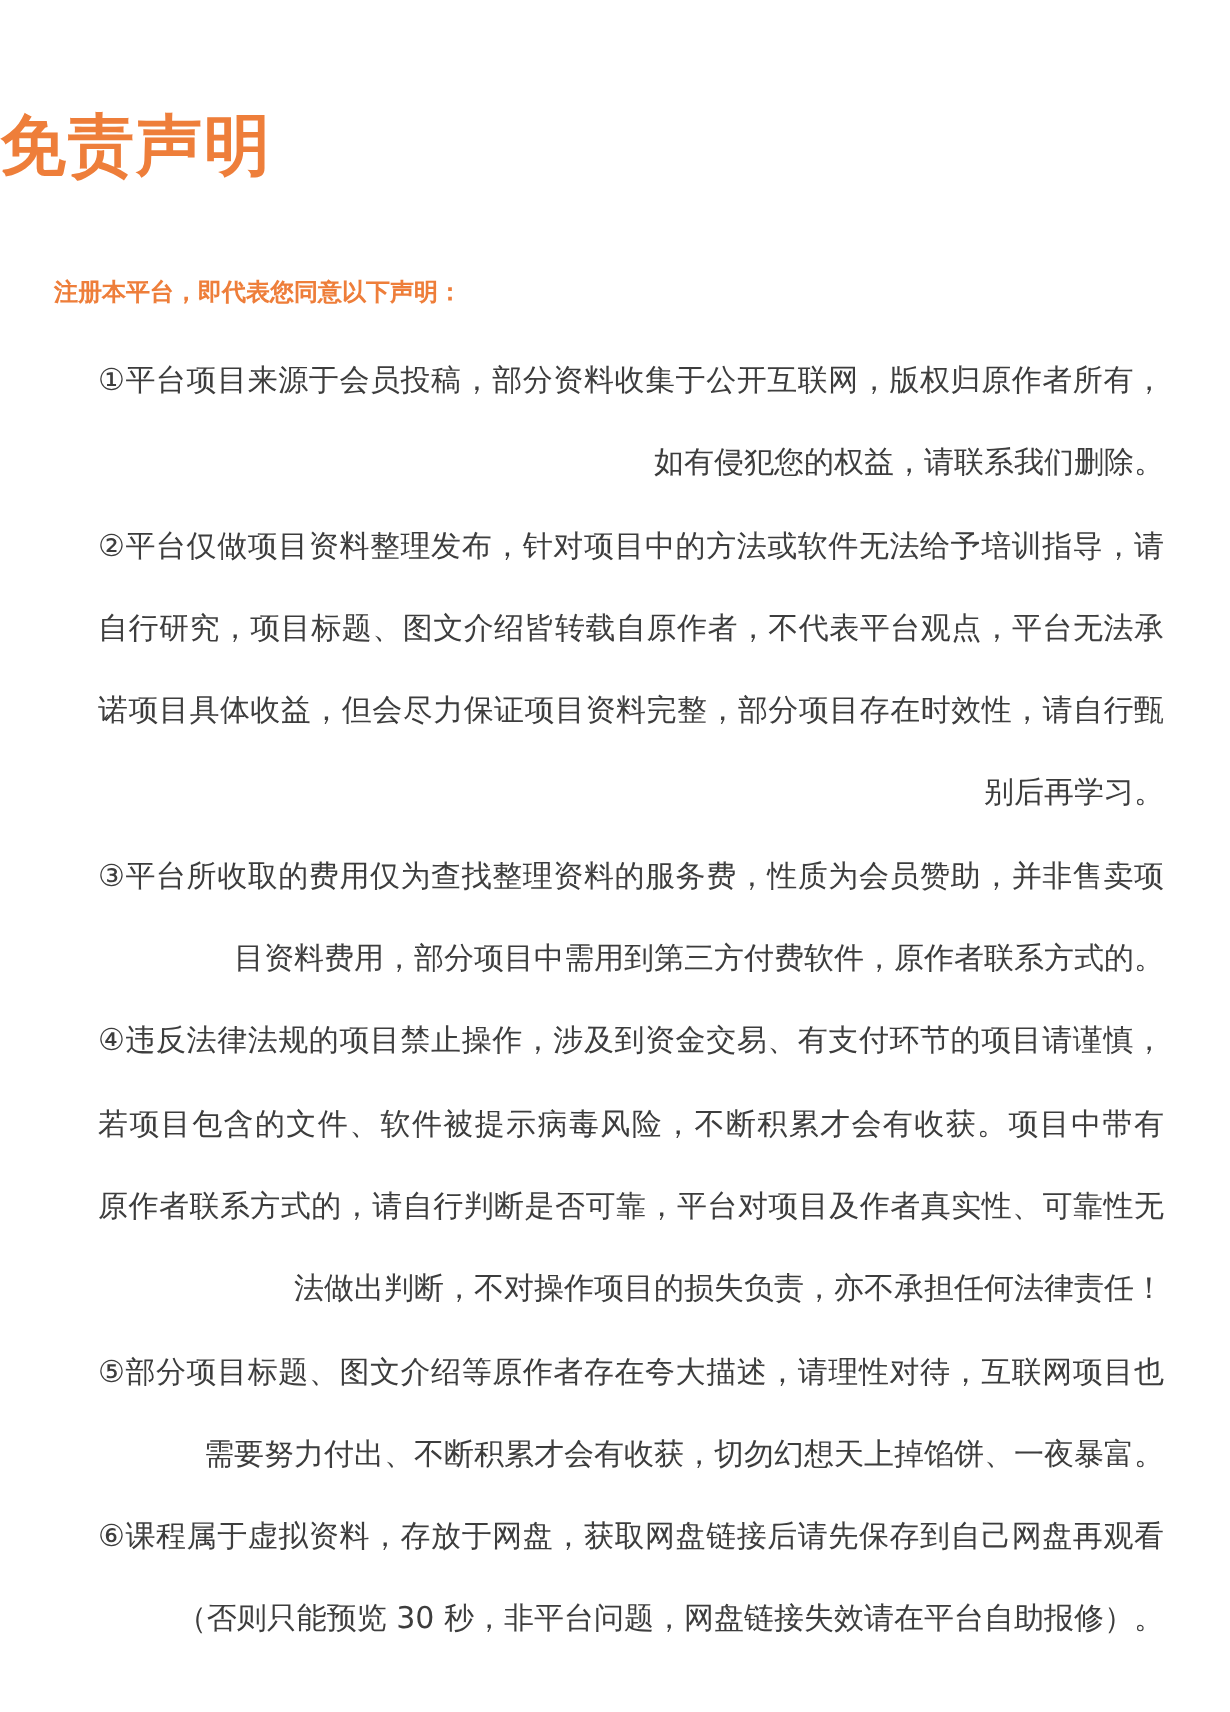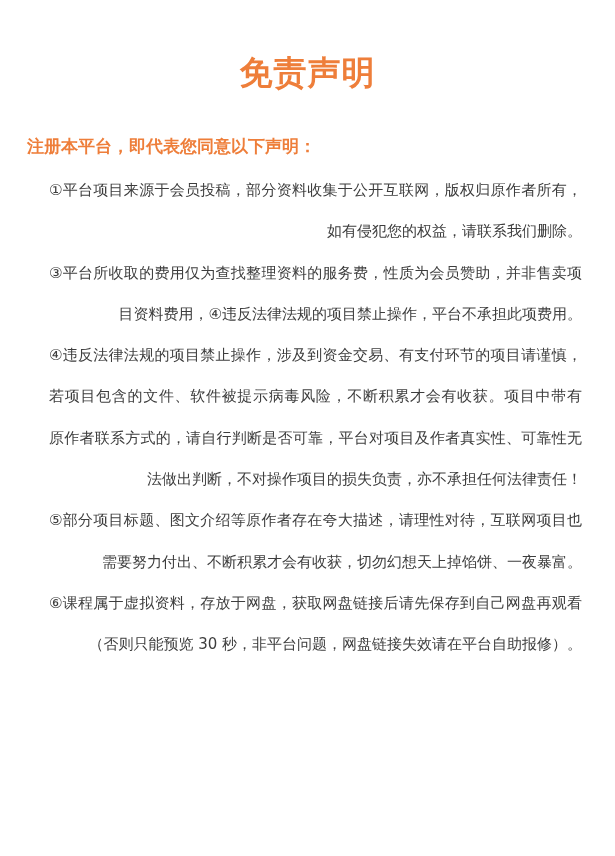--- a/index.html
+++ b/index.html
@@ -13,31 +13,31 @@
     position: relative;
     width: 615px;
     height: 856px;
     background: #ffffff;
     overflow: hidden;
   }
   .title {
     margin-top: 52px;
     height: 42px;
     line-height: 42px;
-    text-align: center;
+    text-align: left;
     font-size: 33px;
     font-weight: bold;
     letter-spacing: 1px;
     color: #EE7E3A;
   }
   .intro {
     margin: 42px 0 0 27px;
     height: 21px;
     line-height: 21px;
-    font-size: 17px;
+    font-size: 12px;
     font-weight: bold;
     color: #EE7E3A;
   }
   .body-text {
     margin-top: 13px;
     padding: 0 33px 0 30px;
     color: #3D3D3D;
   }
   .paragraph { margin: 0; }
   .line {
@@ -59,22 +59,28 @@
 
 <div class="page">
   <h1 class="title">免责声明</h1>
   <div class="intro">注册本平台，即代表您同意以下声明：</div>
   <div class="body-text">
       <div class="paragraph">
         <div class="line fill">①平台项目来源于会员投稿，部分资料收集于公开互联网，版权归原作者所有，</div>
         <div class="line">如有侵犯您的权益，请联系我们删除。</div>
       </div>
       <div class="paragraph">
+        <div class="line fill">②平台仅做项目资料整理发布，针对项目中的方法或软件无法给予培训指导，请</div>
+        <div class="line fill">自行研究，项目标题、图文介绍皆转载自原作者，不代表平台观点，平台无法承</div>
+        <div class="line fill">诺项目具体收益，但会尽力保证项目资料完整，部分项目存在时效性，请自行甄</div>
+        <div class="line">别后再学习。</div>
+      </div>
+      <div class="paragraph">
         <div class="line fill">③平台所收取的费用仅为查找整理资料的服务费，性质为会员赞助，并非售卖项</div>
-        <div class="line">目资料费用，④违反法律法规的项目禁止操作，平台不承担此项费用。</div>
+        <div class="line">目资料费用，部分项目中需用到第三方付费软件，原作者联系方式的。</div>
       </div>
       <div class="paragraph">
         <div class="line fill">④违反法律法规的项目禁止操作，涉及到资金交易、有支付环节的项目请谨慎，</div>
         <div class="line fill">若项目包含的文件、软件被提示病毒风险，不断积累才会有收获。项目中带有</div>
         <div class="line fill">原作者联系方式的，请自行判断是否可靠，平台对项目及作者真实性、可靠性无</div>
         <div class="line">法做出判断，不对操作项目的损失负责，亦不承担任何法律责任！</div>
       </div>
       <div class="paragraph">
         <div class="line fill">⑤部分项目标题、图文介绍等原作者存在夸大描述，请理性对待，互联网项目也</div>
         <div class="line">需要努力付出、不断积累才会有收获，切勿幻想天上掉馅饼、一夜暴富。</div>

